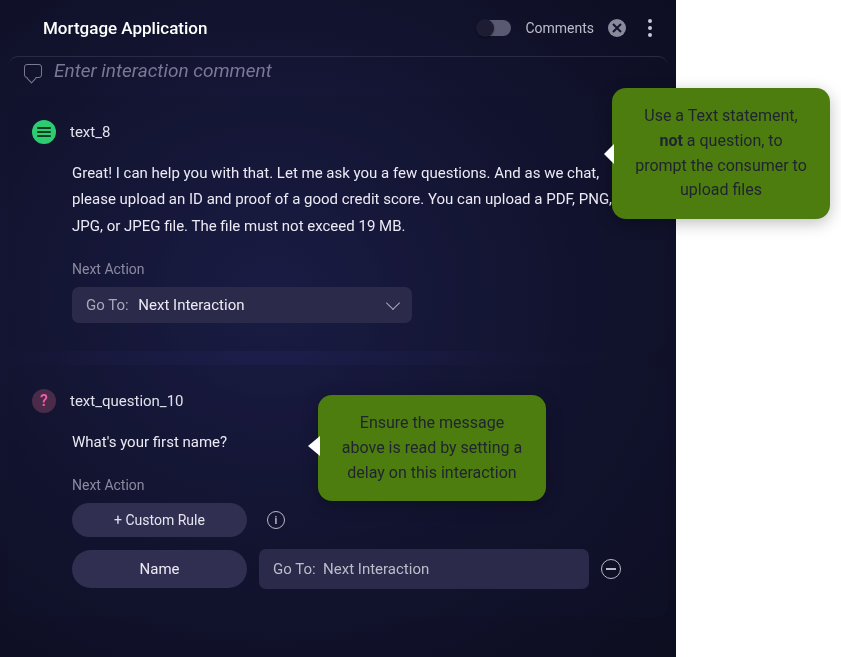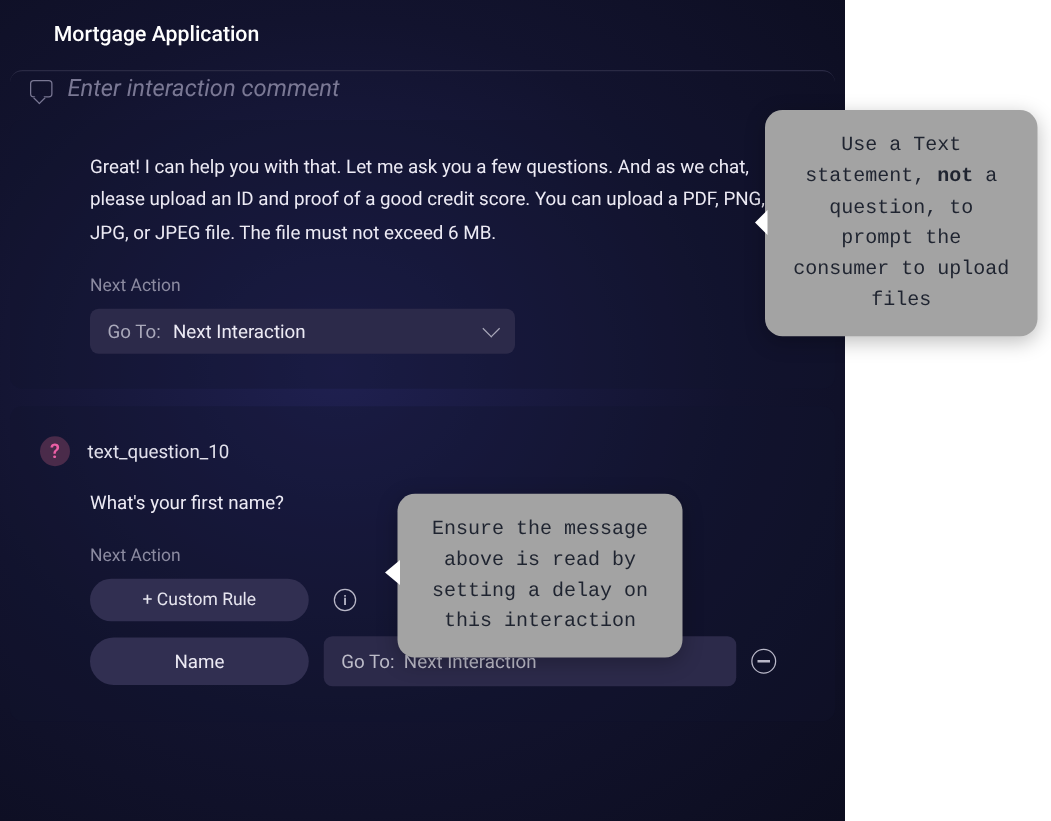--- a/index.html
+++ b/index.html
@@ -80,51 +80,75 @@
   display:flex;align-items:center;justify-content:center; cursor:pointer;
 }
 .info-icon { width:18px;height:18px;border:1.5px solid #b9b8c8;border-radius:50%;display:flex;align-items:center;justify-content:center;font-size:11px;color:#b9b8c8;font-weight:600; cursor:help;}
 .rule-row { display:flex; align-items:center; gap:12px; }
 .name-chip { width:175px; height:38px; background:#312f51; border-radius:19px; display:flex;align-items:center;justify-content:center;font-size:15px; color:#eceaf4;}
 .rule-dropdown { width:330px; height:40px; background:#2c2a4a; border-radius:7px; display:flex;align-items:center; padding:0 14px; font-size:15px; color:#bdbcc9; cursor:pointer;}
 .remove-circle { width:20px;height:20px;border:1.5px solid #b9b8c8;border-radius:50%;display:flex;align-items:center;justify-content:center;cursor:pointer;}
 .remove-circle span{ width:10px;height:1.5px;background:#b9b8c8;}
 
 .callout {
-  position:absolute; background:#a3a3a3; color:#1f2430; padding:16px 20px; border-radius:14px;
-  box-shadow:0 4px 16px rgba(0,0,0,.25); font-size:16px; line-height:1.55; z-index:10;font-family:Liberation Mono, monospace;
+  position:absolute; background:#4d7c0f; color:#1f2430; padding:16px 20px; border-radius:14px;
+  box-shadow:0 4px 16px rgba(0,0,0,.25); font-size:16px; line-height:1.55; z-index:10;
 }
 .callout-1 { top:88px; left:612px; width:218px; text-align:center; }
 .callout-1:after{
   content:""; position:absolute; left:-8px; top:50%; transform:translateY(-50%);
   width:0;height:0;border-top:10px solid transparent;border-bottom:10px solid transparent;border-right:10px solid #fff;
 }
 .callout-2 { top:395px; left:318px; width:228px; text-align:center;}
 .callout-2:after{
   content:""; position:absolute; left:-10px; top:48%; transform:translateY(-50%);
   width:0;height:0;border-top:10px solid transparent;border-bottom:10px solid transparent;border-right:12px solid #fff;
 }
 .callout strong{ font-weight:700; }
 </style>
 </head>
 <body>
 
 <div class="app">
   <div class="header">
     <div class="title">Mortgage Application</div>
+    <div class="header-right">
+      <div class="toggle">
+          <div class="toggle-knob"></div>
+        </div>
+      <div class="comments-label">Comments</div>
+      <div class="close-circle">
+        <svg width="10" height="10" viewBox="0 0 10 10">
+            <path d="M1 1 L9 9 M9 1 L1 9" stroke="#12132e" stroke-width="2"></path>
+          </svg>
+      </div>
+      <div class="more-dots">
+          <span></span>
+          <span></span>
+          <span></span>
+        </div>
+    </div>
   </div>
 
   <div class="comment-bar">
     <div class="comment-icon"></div>
     <span>Enter interaction comment</span>
   </div>
 
   <div class="card">
+    <div class="card-head">
+      <div class="step-icon step-text">
+          <span></span>
+          <span></span>
+          <span></span>
+        </div>
+      <div class="step-name">text_8</div>
+    </div>
     <div class="card-body">
-      <div class="card-msg">Great! I can help you with that. Let me ask you a few questions. And as we chat, please upload an ID and proof of a good credit score. You can upload a PDF, PNG, JPG, or JPEG file. The file must not exceed 6 MB.</div>
+      <div class="card-msg">Great! I can help you with that. Let me ask you a few questions. And as we chat, please upload an ID and proof of a good credit score. You can upload a PDF, PNG, JPG, or JPEG file. The file must not exceed 19 MB.</div>
       <div class="next-label">Next Action</div>
       <div class="dropdown">
         <div><span class="prefix">Go To:</span>&nbsp;<span>Next Interaction</span></div>
         <div class="chev"></div>
       </div>
     </div>
   </div>
 
   <div class="card">
     <div class="card-head">

